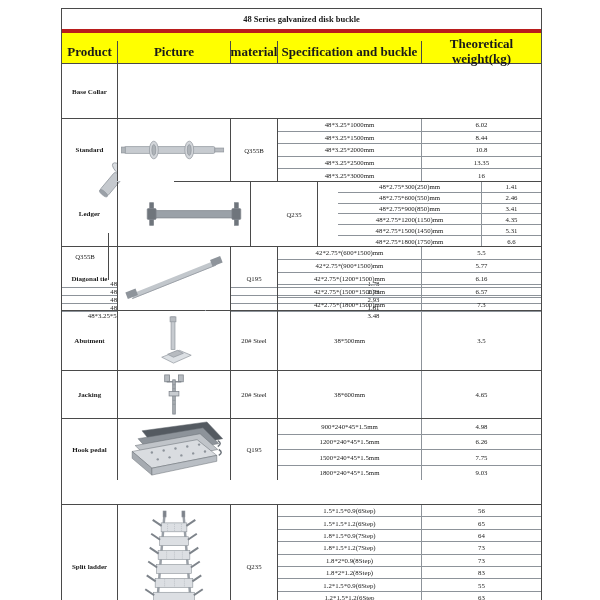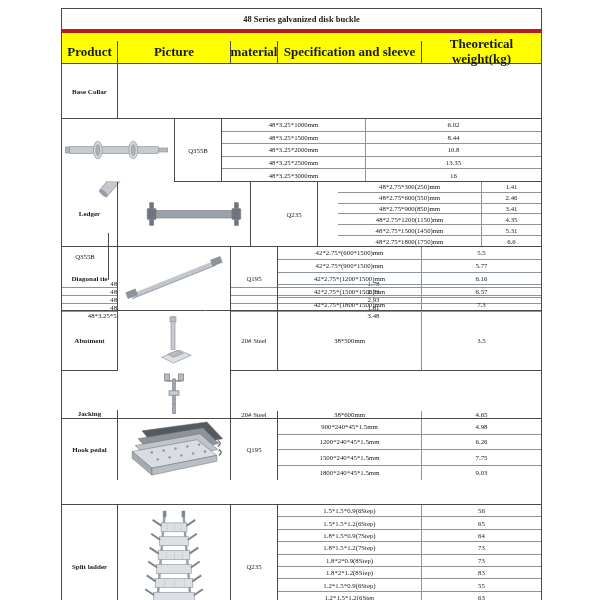--- a/index.html
+++ b/index.html
@@ -54,21 +54,21 @@
 </head>
 <body>
 
 <div class="page">
   <div class="doc-table">
     <div class="title-row">48 Series galvanized disk buckle</div>
     <div class="header-row">
       <div class="hcell col-product">Product</div>
       <div class="hcell col-picture">Picture</div>
       <div class="hcell col-material">material</div>
-      <div class="hcell col-spec">Specification and sleeve</div>
+      <div class="hcell col-spec">Specification and buckle</div>
       <div class="hcell col-weight">Theoretical weight(kg)</div>
     </div>
     <div id="sections">
         <div class="section" style="height: 54px; flex-direction: column;">
           <div class="cell product-cell col-product">Base Collar</div>
           <div class="cell picture-cell col-picture">
             <svg viewBox="0 0 113 54" preserveAspectRatio="xMidYMid meet">
               <g stroke="#959ba2" stroke-width="0.8" fill="#ccd0d4">
                 <g transform="rotate(40 56 27)">
                   <rect x="52.5" y="2" width="7" height="13" rx="1"></rect>
@@ -98,20 +98,21 @@
               <div class="spec-cell">48*3.25*350mm</div>
               <div class="weight-cell">1.81</div>
             </div>
             <div class="subrow">
               <div class="spec-cell">48*3.25*500mm(Without sleeve)</div>
               <div class="weight-cell">3.48</div>
             </div>
           </div>
         </div>
         <div class="section" style="height: 63px;">
+          <div class="cell product-cell col-product">Standard</div>
           <div class="cell picture-cell col-picture">
             <svg viewBox="0 0 113 63" preserveAspectRatio="xMidYMid meet">
               <g stroke="#8f959c" stroke-width="0.7" fill="#c7cbd0">
                 <rect x="6" y="28" width="92" height="7" rx="1.5"></rect>
                 <rect x="98" y="29.5" width="9" height="4" fill="#b7bbc0"></rect>
                 <rect x="3" y="28.5" width="4" height="6" fill="#b0b5ba"></rect>
                 <ellipse cx="36" cy="31.5" rx="4.5" ry="9" fill="#d3d6da"></ellipse>
                 <ellipse cx="36" cy="31.5" rx="2" ry="5.5" fill="#aeb3b8"></ellipse>
                 <ellipse cx="72" cy="31.5" rx="4.5" ry="9" fill="#d3d6da"></ellipse>
                 <ellipse cx="72" cy="31.5" rx="2" ry="5.5" fill="#aeb3b8"></ellipse>
@@ -236,21 +237,21 @@
             </svg>
           </div>
           <div class="cell col-material">20# Steel</div>
           <div class="specs-col">
             <div class="subrow">
               <div class="spec-cell">38*500mm</div>
               <div class="weight-cell">3.5</div>
             </div>
           </div>
         </div>
-        <div class="section" style="height: 48px; align-items: flex-end;">
+        <div class="section" style="height: 48px;">
           <div class="cell product-cell col-product">Jacking</div>
           <div class="cell picture-cell col-picture">
             <svg viewBox="0 0 113 48" preserveAspectRatio="xMidYMid meet">
               <g stroke="#7f858c" stroke-width="0.8" fill="#b7bcc1">
                 <rect x="47" y="4" width="5" height="7"></rect>
                 <rect x="61" y="4" width="5" height="7"></rect>
                 <line x1="49" y1="11" x2="64" y2="11" stroke-width="1.4"></line>
                 <rect x="55.2" y="9" width="2.6" height="35" fill="#a9aeb4"></rect>
                 <line x1="55.2" y1="14" x2="57.8" y2="14" stroke-width="0.5"></line>
                 <line x1="55.2" y1="18" x2="57.8" y2="18" stroke-width="0.5"></line>

